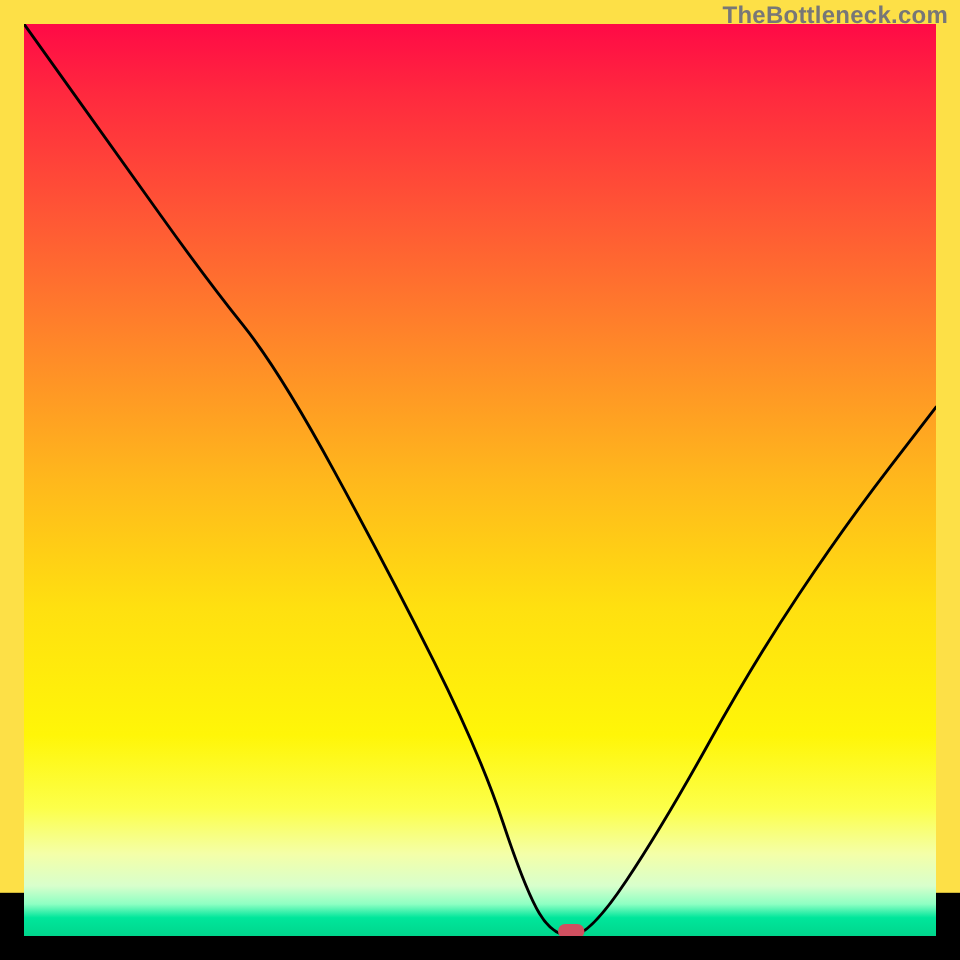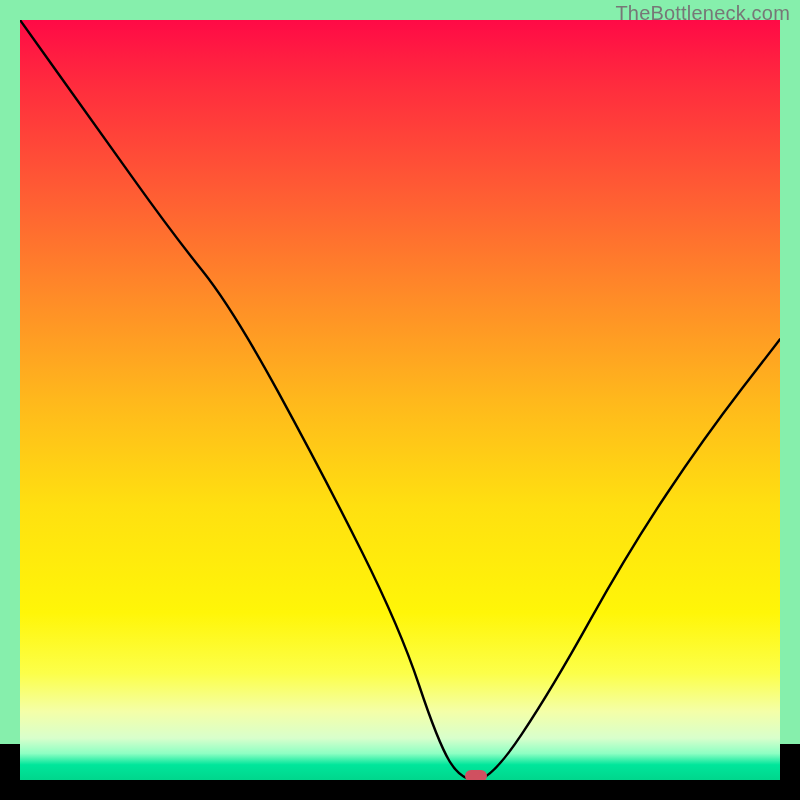--- a/index.html
+++ b/index.html
@@ -7,21 +7,22 @@
     padding: 0;
     width: 800px;
     height: 800px;
     background: #000;
     overflow: hidden;
   }
   .frame {
     position: relative;
     width: 800px;
     height: 744px;
-    background: #86efac;
+    background: #fde047;
+    font-weight: bold;
   }
   .plot-area {
     position: absolute;
     left: 20px;
     top: 20px;
     width: 760px;
     height: 760px;
     overflow: hidden;
   }
   .gradient {

